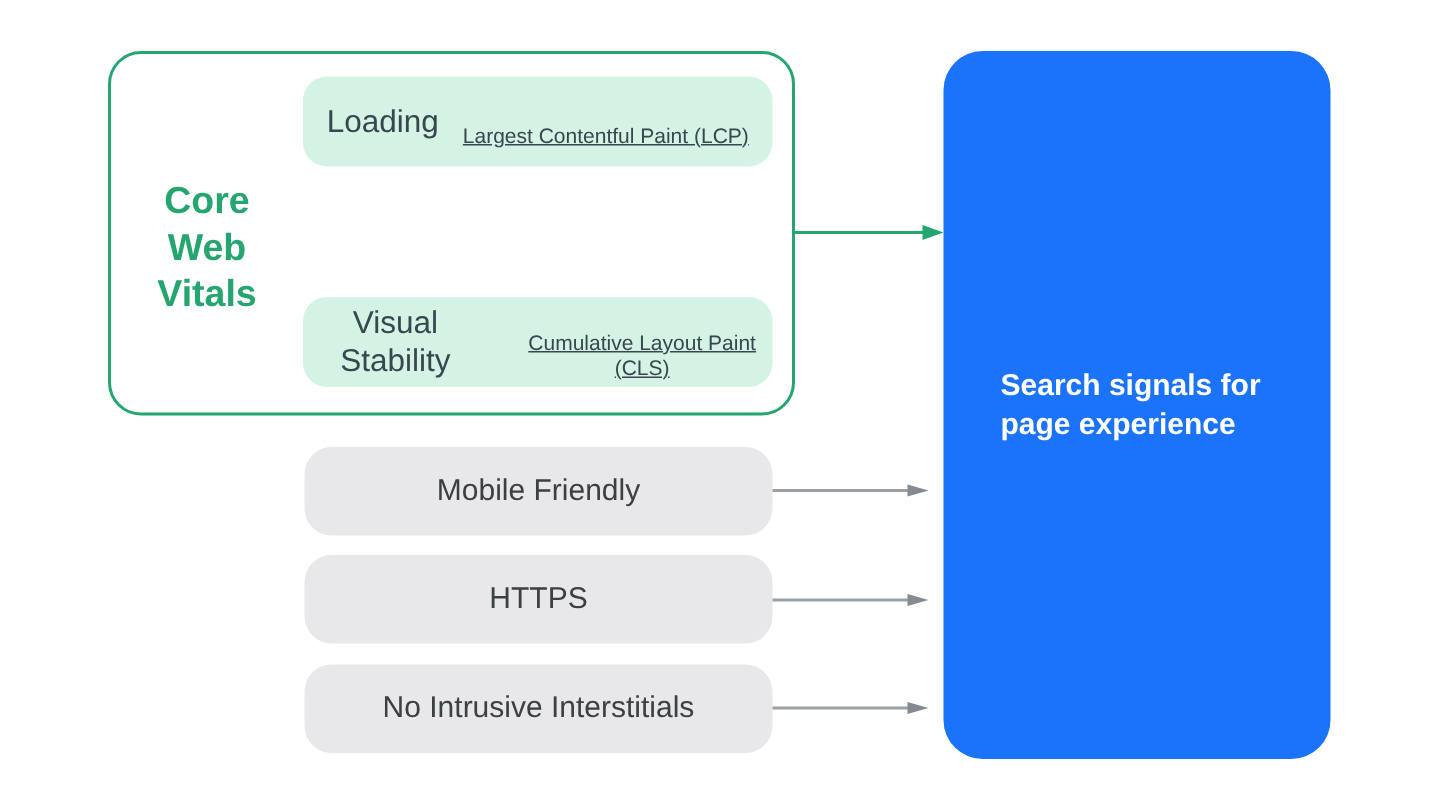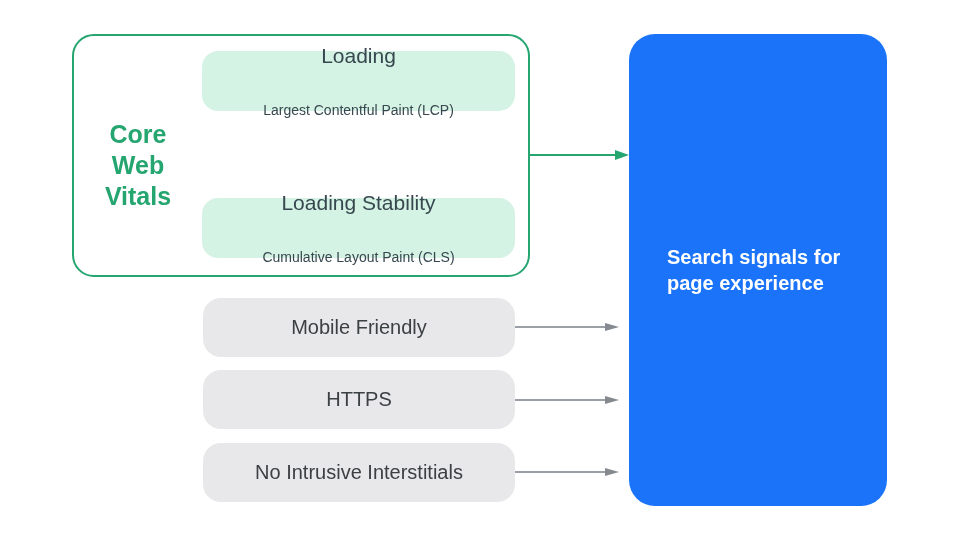--- a/index.html
+++ b/index.html
@@ -43,38 +43,39 @@
     text-align: center;
     color: var(--green-accent);
     font-size: 25px; font-weight: 700;
     line-height: 31px;
   }
 
   .pill {
     position: absolute;
     left: 202px;
     width: 313px;
-    display: flex; flex-direction: column;
+    display: flex; flex-direction: row;
     align-items: center; justify-content: center;
     text-align: center;
     gap: 16px;
   }
   .pill.green { background: var(--green-light); border-radius: 16px; height: 60px; }
   .pill.gray  { background: var(--gray-pill);  border-radius: 18px; height: 59px; left: 203px; width: 312px; }
 
   .pill .title {
     color: var(--dark-text);
     font-size: 21px; font-weight: 500;
     line-height: 25px;
   }
   .pill .subtitle {
     color: var(--dark-text);
     font-size: 14px; font-weight: 400;
     line-height: 17px;
     margin-top: 18px;
+    text-decoration: underline;
   }
   .pill.gray .label {
     color: var(--gray-label);
     font-size: 20px; font-weight: 400;
   }
 
   #cwv-metric-1 { top: 51px; }
   #cwv-metric-2 { top: 125px; }
   #cwv-metric-3 { top: 198px; }
 
@@ -120,21 +121,21 @@
 
   <div class="cwv-label">Core Web Vitals</div>
 
   <div class="pill green" id="cwv-metric-1">
     <div class="title">Loading</div>
     <div class="subtitle">Largest Contentful Paint (LCP)</div>
   </div>
 
 
   <div class="pill green" id="cwv-metric-3">
-    <div class="title">Loading Stability</div>
+    <div class="title">Visual Stability</div>
     <div class="subtitle">Cumulative Layout Paint (CLS)</div>
   </div>
 
   <div class="pill gray" id="signal-1">
     <div class="label">Mobile Friendly</div>
   </div>
 
   <div class="pill gray" id="signal-2">
     <div class="label">HTTPS</div>
   </div>

